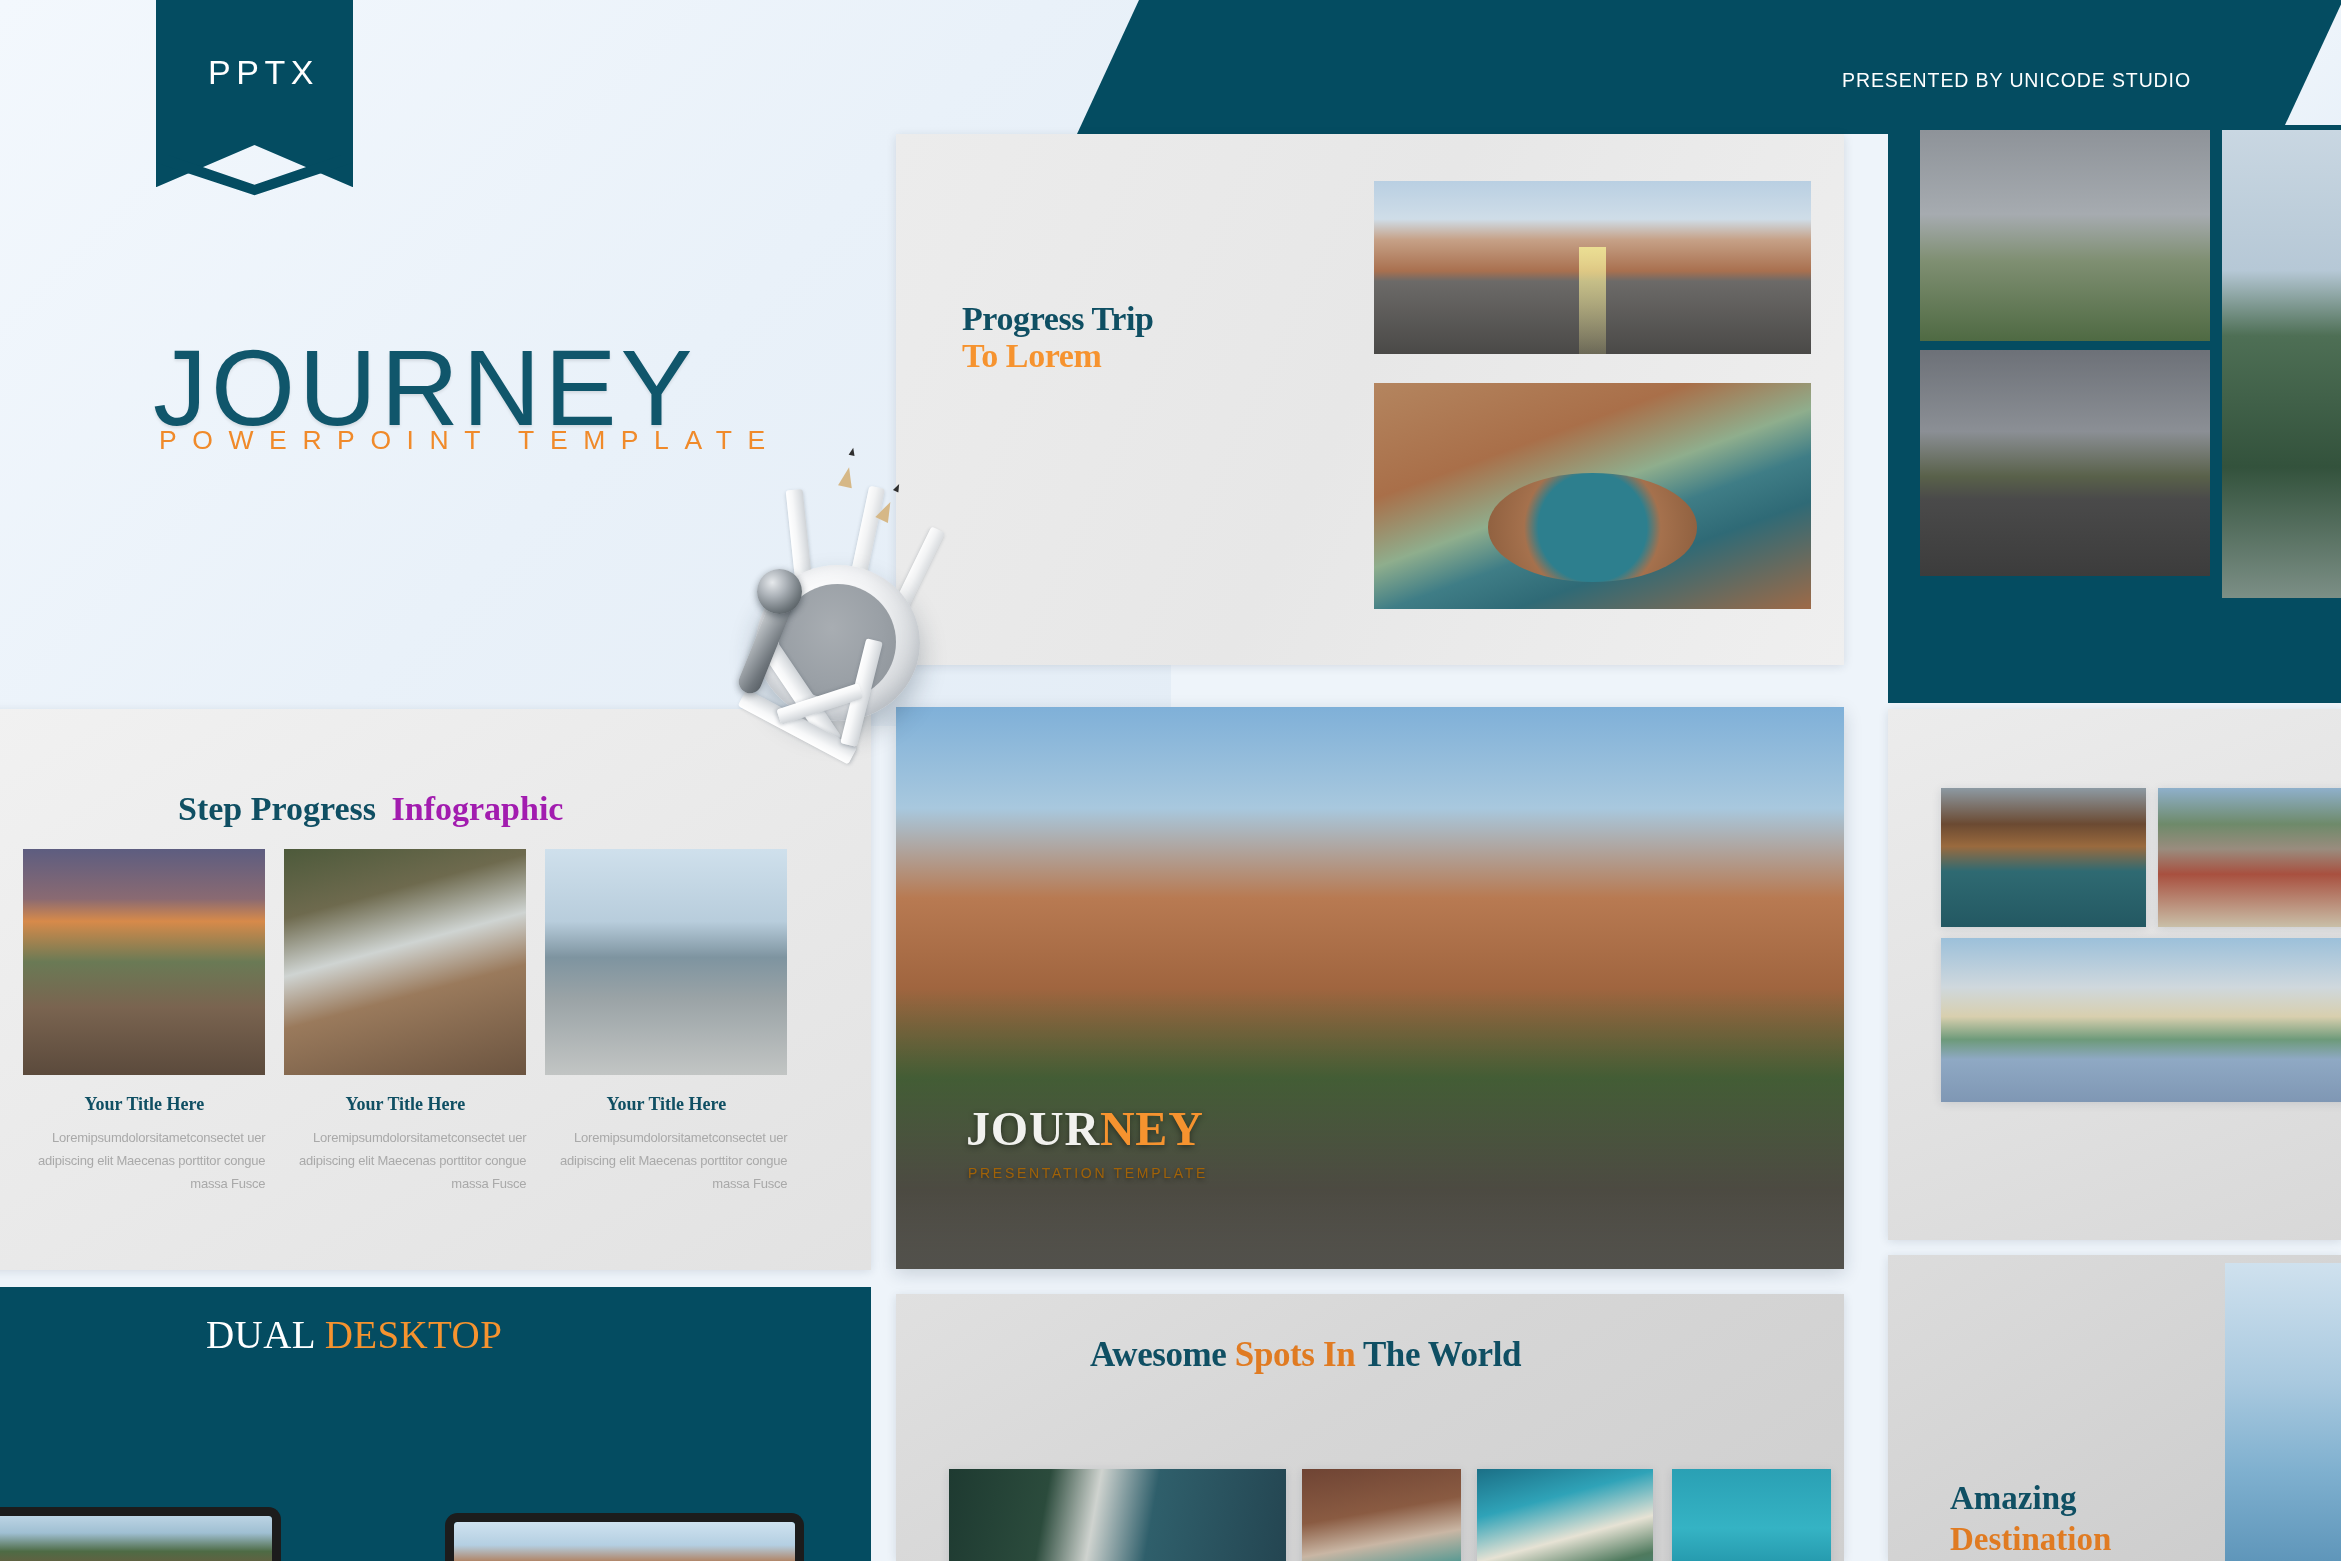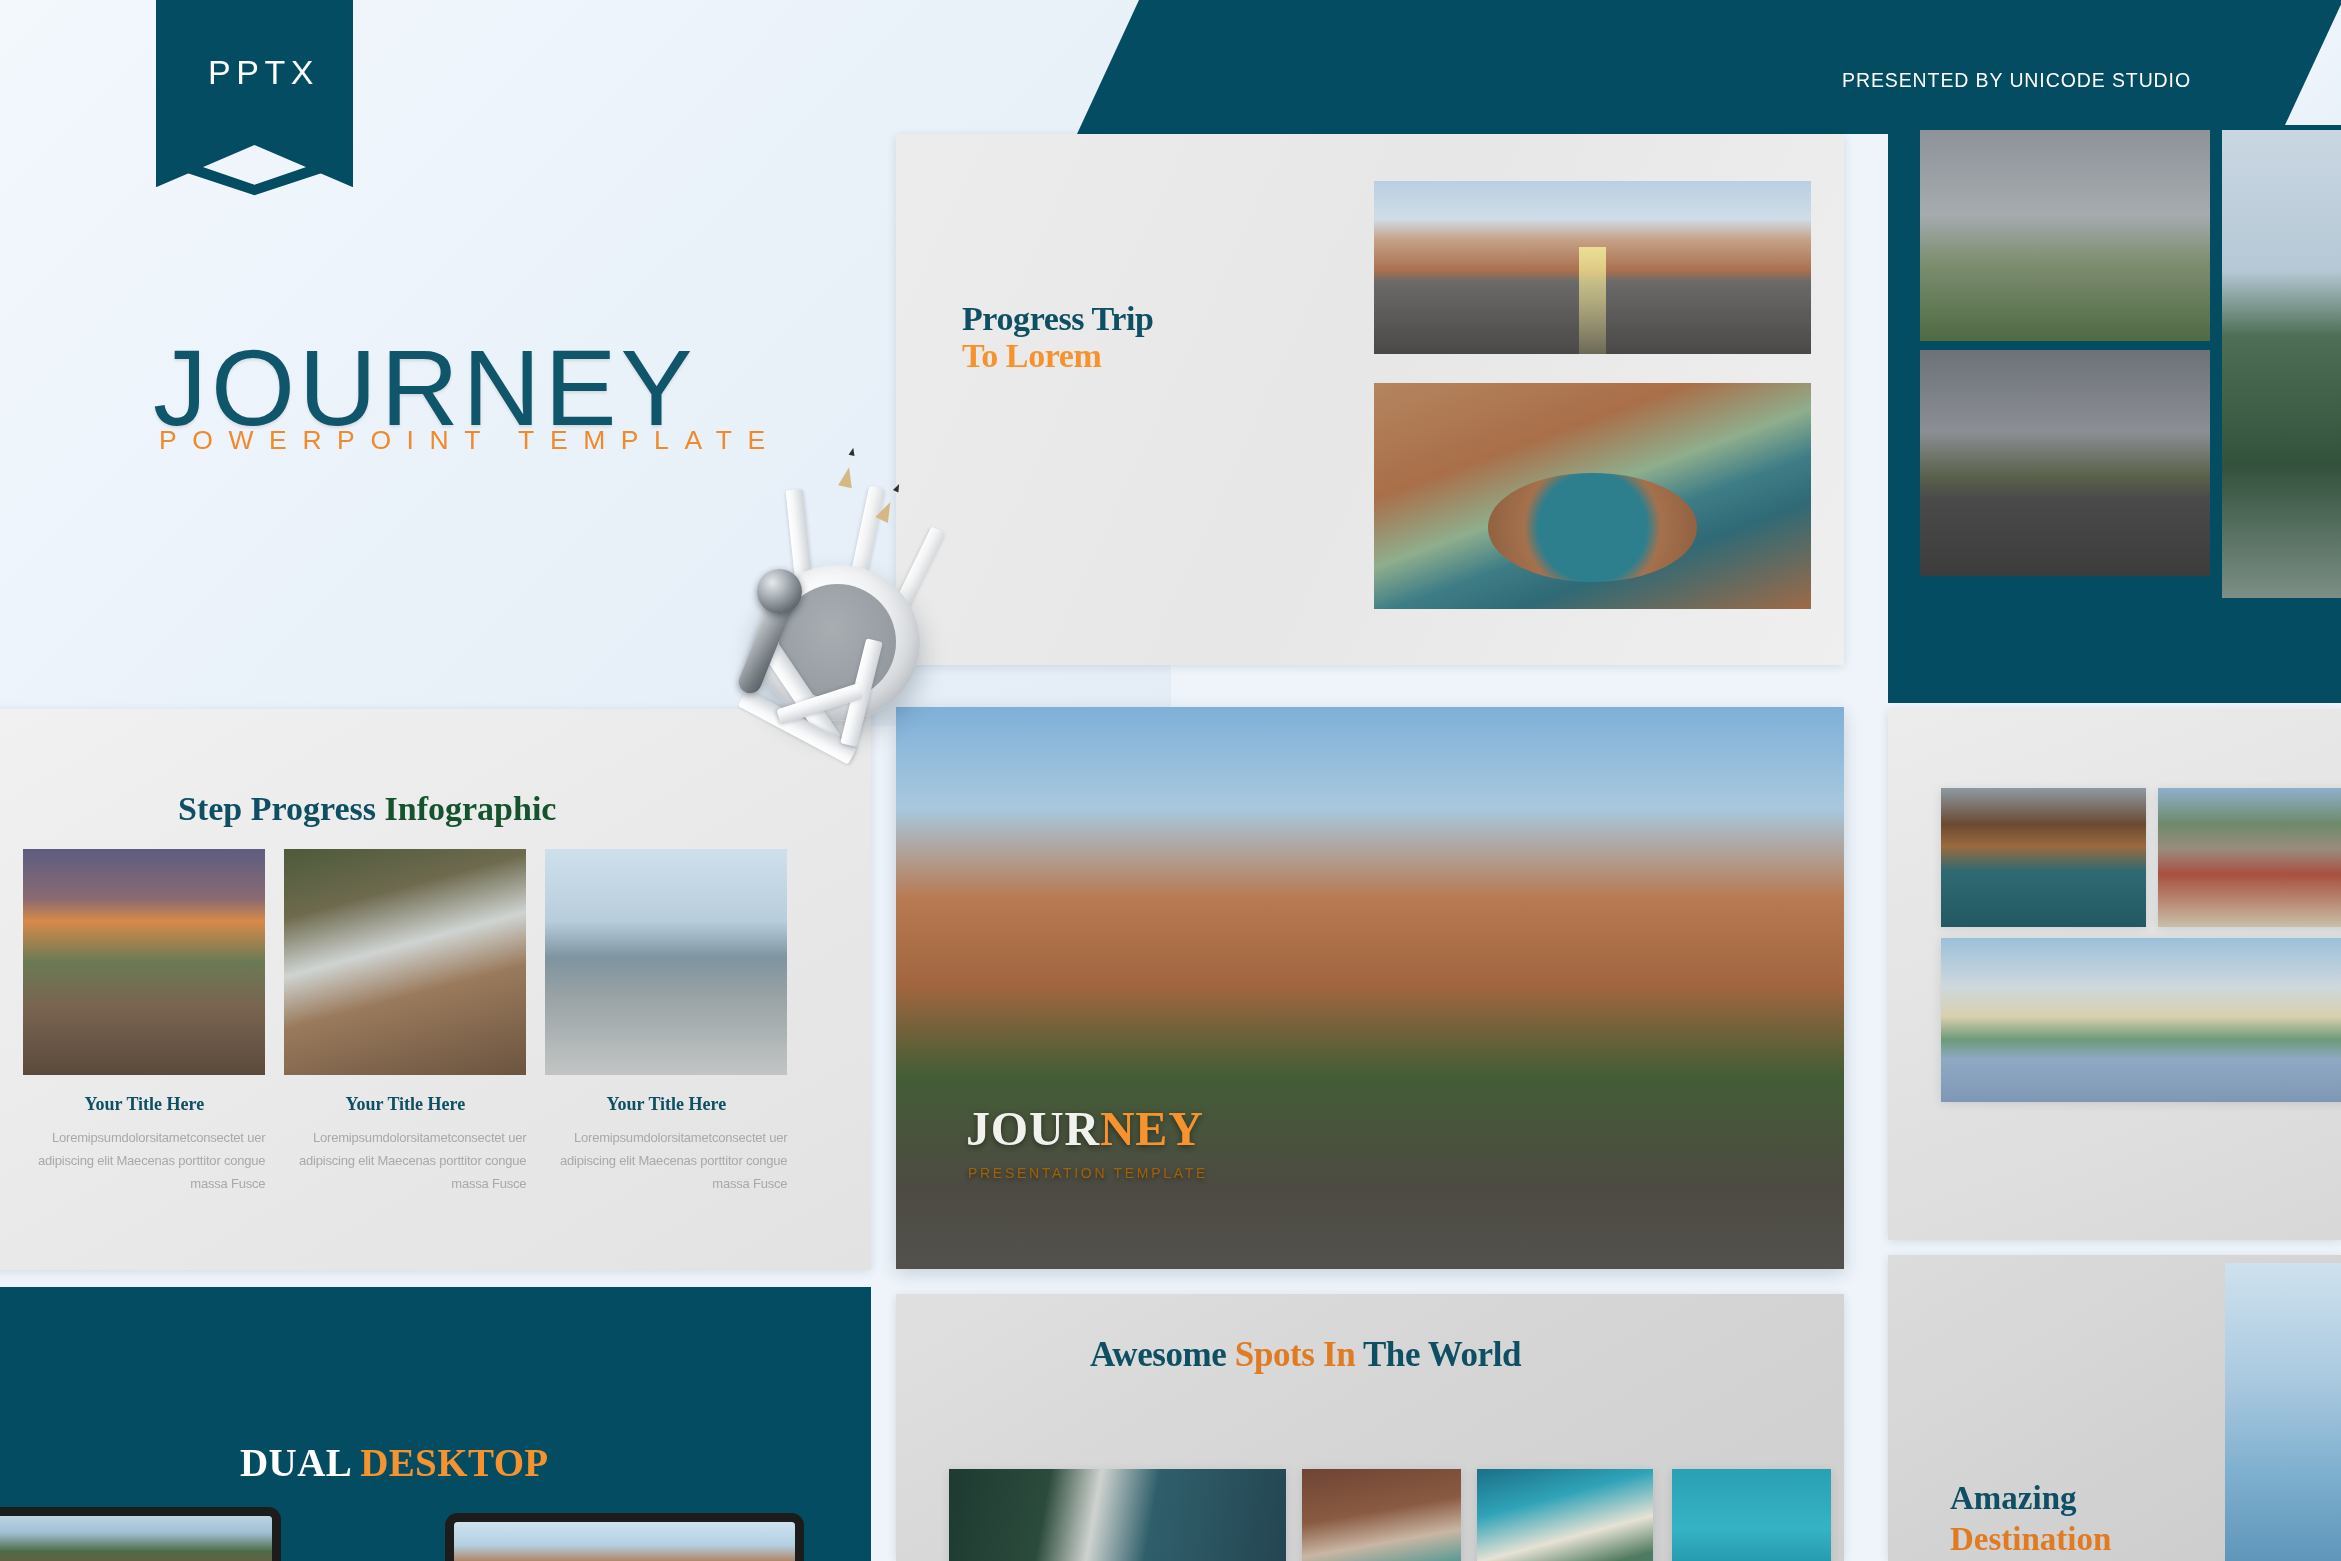--- a/index.html
+++ b/index.html
@@ -94,21 +94,21 @@
   .slide-step {
     left: -11px; top: 709px; width: 882px; height: 561px;
     background: linear-gradient(150deg,#f1f1f1 0%,#ebebeb 40%,#e2e2e2 100%);
   }
   .step-h {
     left: 178px; top: 790px;
     font-size: 34px; font-weight: 700;
     font-family: "Liberation Serif", serif;
   }
   .step-h .a { color: #0f4f63; }
-  .step-h .b { color: #14532d; }
+  .step-h .b { color: #a21caf; margin-left: 7px; }
   .step-cards { left: 23.4px; top: 849px; width: 781px; display: flex; gap: 19px; }
   .step-card { width: 242px; }
   .step-card .ph { width: 242px; height: 226px; }
   .step-card h4 {
     margin-top: 19px; text-align: center;
     font-size: 18px; font-weight: 700; color: #0f4f63;
     font-family: "Liberation Serif", serif;
   }
   .step-card p {
     margin-top: 11px; text-align: right; font-size: 13px; line-height: 1.78;
@@ -128,22 +128,22 @@
 
   
   .panel-rm { left: 1888px; top: 709px; width: 454px; height: 531px;
     background: linear-gradient(160deg,#ececec 0%,#e1e1e1 60%,#d8d8d8 100%); }
   .rm-img-1 { left: 1941px; top: 788px; width: 205px; height: 139px; }
   .rm-img-2 { left: 2158px; top: 788px; width: 195px; height: 139px; }
   .rm-img-3 { left: 1941px; top: 938px; width: 412px; height: 164px; }
 
   
   .slide-dual { left: -11px; top: 1287px; width: 882px; height: 275px; background: #044c61; }
-  .dual-h { left: 206px; top: 1440px; font-size: 39px; font-weight: 700;
-    font-family: "Liberation Serif", serif; letter-spacing: 0.4px; margin-left: 34px; }
+  .dual-h { left: 206px; top: 1312px; font-size: 39px; font-weight: 400;
+    font-family: "Liberation Serif", serif; letter-spacing: 0.4px; }
   .dual-h .w { color: #ffffff; }
   .dual-h .o { color: #f6932f; }
   .monitor { border: 9.4px solid #1c1c1c; border-bottom: none; border-radius: 12.5px 12.5px 0 0;
     overflow: hidden; background: #1c1c1c; }
   .mon-a { left: -31px; top: 1507px; width: 312px; height: 86px; }
   .mon-b { left: 445px; top: 1513px; width: 359px; height: 86px; }
   .monitor .ph { width: 100%; height: 100%; }
 
   
   .slide-spots { left: 896px; top: 1294px; width: 948px; height: 267px;

